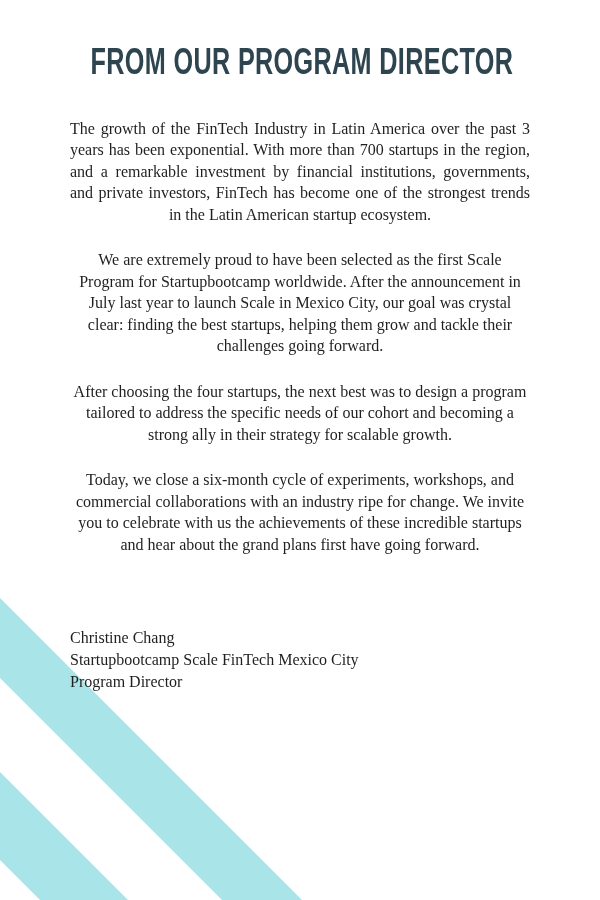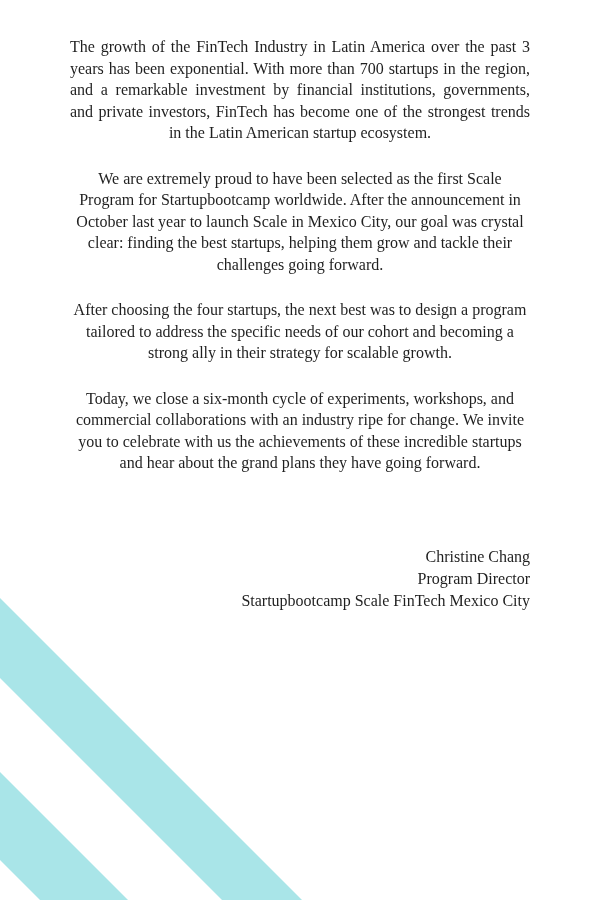--- a/index.html
+++ b/index.html
@@ -48,44 +48,47 @@
   .body-copy p {
     margin: 0 0 24px 0;
     text-align: center;
   }
   .body-copy p.justified {
     text-align: justify;
     text-align-last: center;
   }
   .signature {
     margin-top: 72px;
-    text-align: right;
+    text-align: left;
     color: #1f1f1f;
     font-size: 16px;
     line-height: 22px;
   }
   .signature div { margin: 0; }
 </style>
 </head>
 <body>
 
 <div class="stripes-layer">
   <svg width="600" height="900" viewBox="0 0 600 900" xmlns="http://www.w3.org/2000/svg">
     <polygon points="0,598 302,900 222,900 0,678" fill="#a9e5e8"></polygon>
     <polygon points="0,772 128,900 40,900 0,860" fill="#a9e5e8"></polygon>
   </svg>
 </div>
 
 <div class="content">
+  <h1 class="page-title">
+    <span class="condense">FROM OUR PROGRAM DIRECTOR</span>
+  </h1>
 
   <div class="body-copy">
     <p class="justified">The growth of the FinTech Industry in Latin America over the past 3 years has been exponential. With more than 700 startups in the region, and a remarkable investment by financial institutions, governments, and private investors, FinTech has become one of the strongest trends in the Latin American startup ecosystem.</p>
-    <p>We are extremely proud to have been selected as the first Scale Program for Startupbootcamp worldwide. After the announcement in October last year to launch Scale in Mexico City, our goal was crystal clear: finding the best startups, helping them grow and tackle their challenges going forward.</p>
+    <p>We are extremely proud to have been selected as the first Scale Program for Startupbootcamp worldwide. After the announcement in July last year to launch Scale in Mexico City, our goal was crystal clear: finding the best startups, helping them grow and tackle their challenges going forward.</p>
     <p>After choosing the four startups, the next best was to design a program tailored to address the specific needs of our cohort and becoming a strong ally in their strategy for scalable growth.</p>
-    <p>Today, we close a six-month cycle of experiments, workshops, and commercial collaborations with an industry ripe for change. We invite you to celebrate with us the achievements of these incredible startups and hear about the grand plans they have going forward.</p>
+    <p>Today, we close a six-month cycle of experiments, workshops, and commercial collaborations with an industry ripe for change. We invite you to celebrate with us the achievements of these incredible startups and hear about the grand plans first have going forward.</p>
 
     <div class="signature">
       <div>Christine Chang</div>
+      <div>Startupbootcamp Scale FinTech Mexico City</div>
       <div>Program Director</div>
-      <div>Startupbootcamp Scale FinTech Mexico City</div>
     </div>
   </div>
 </div>
 
 </body></html>

